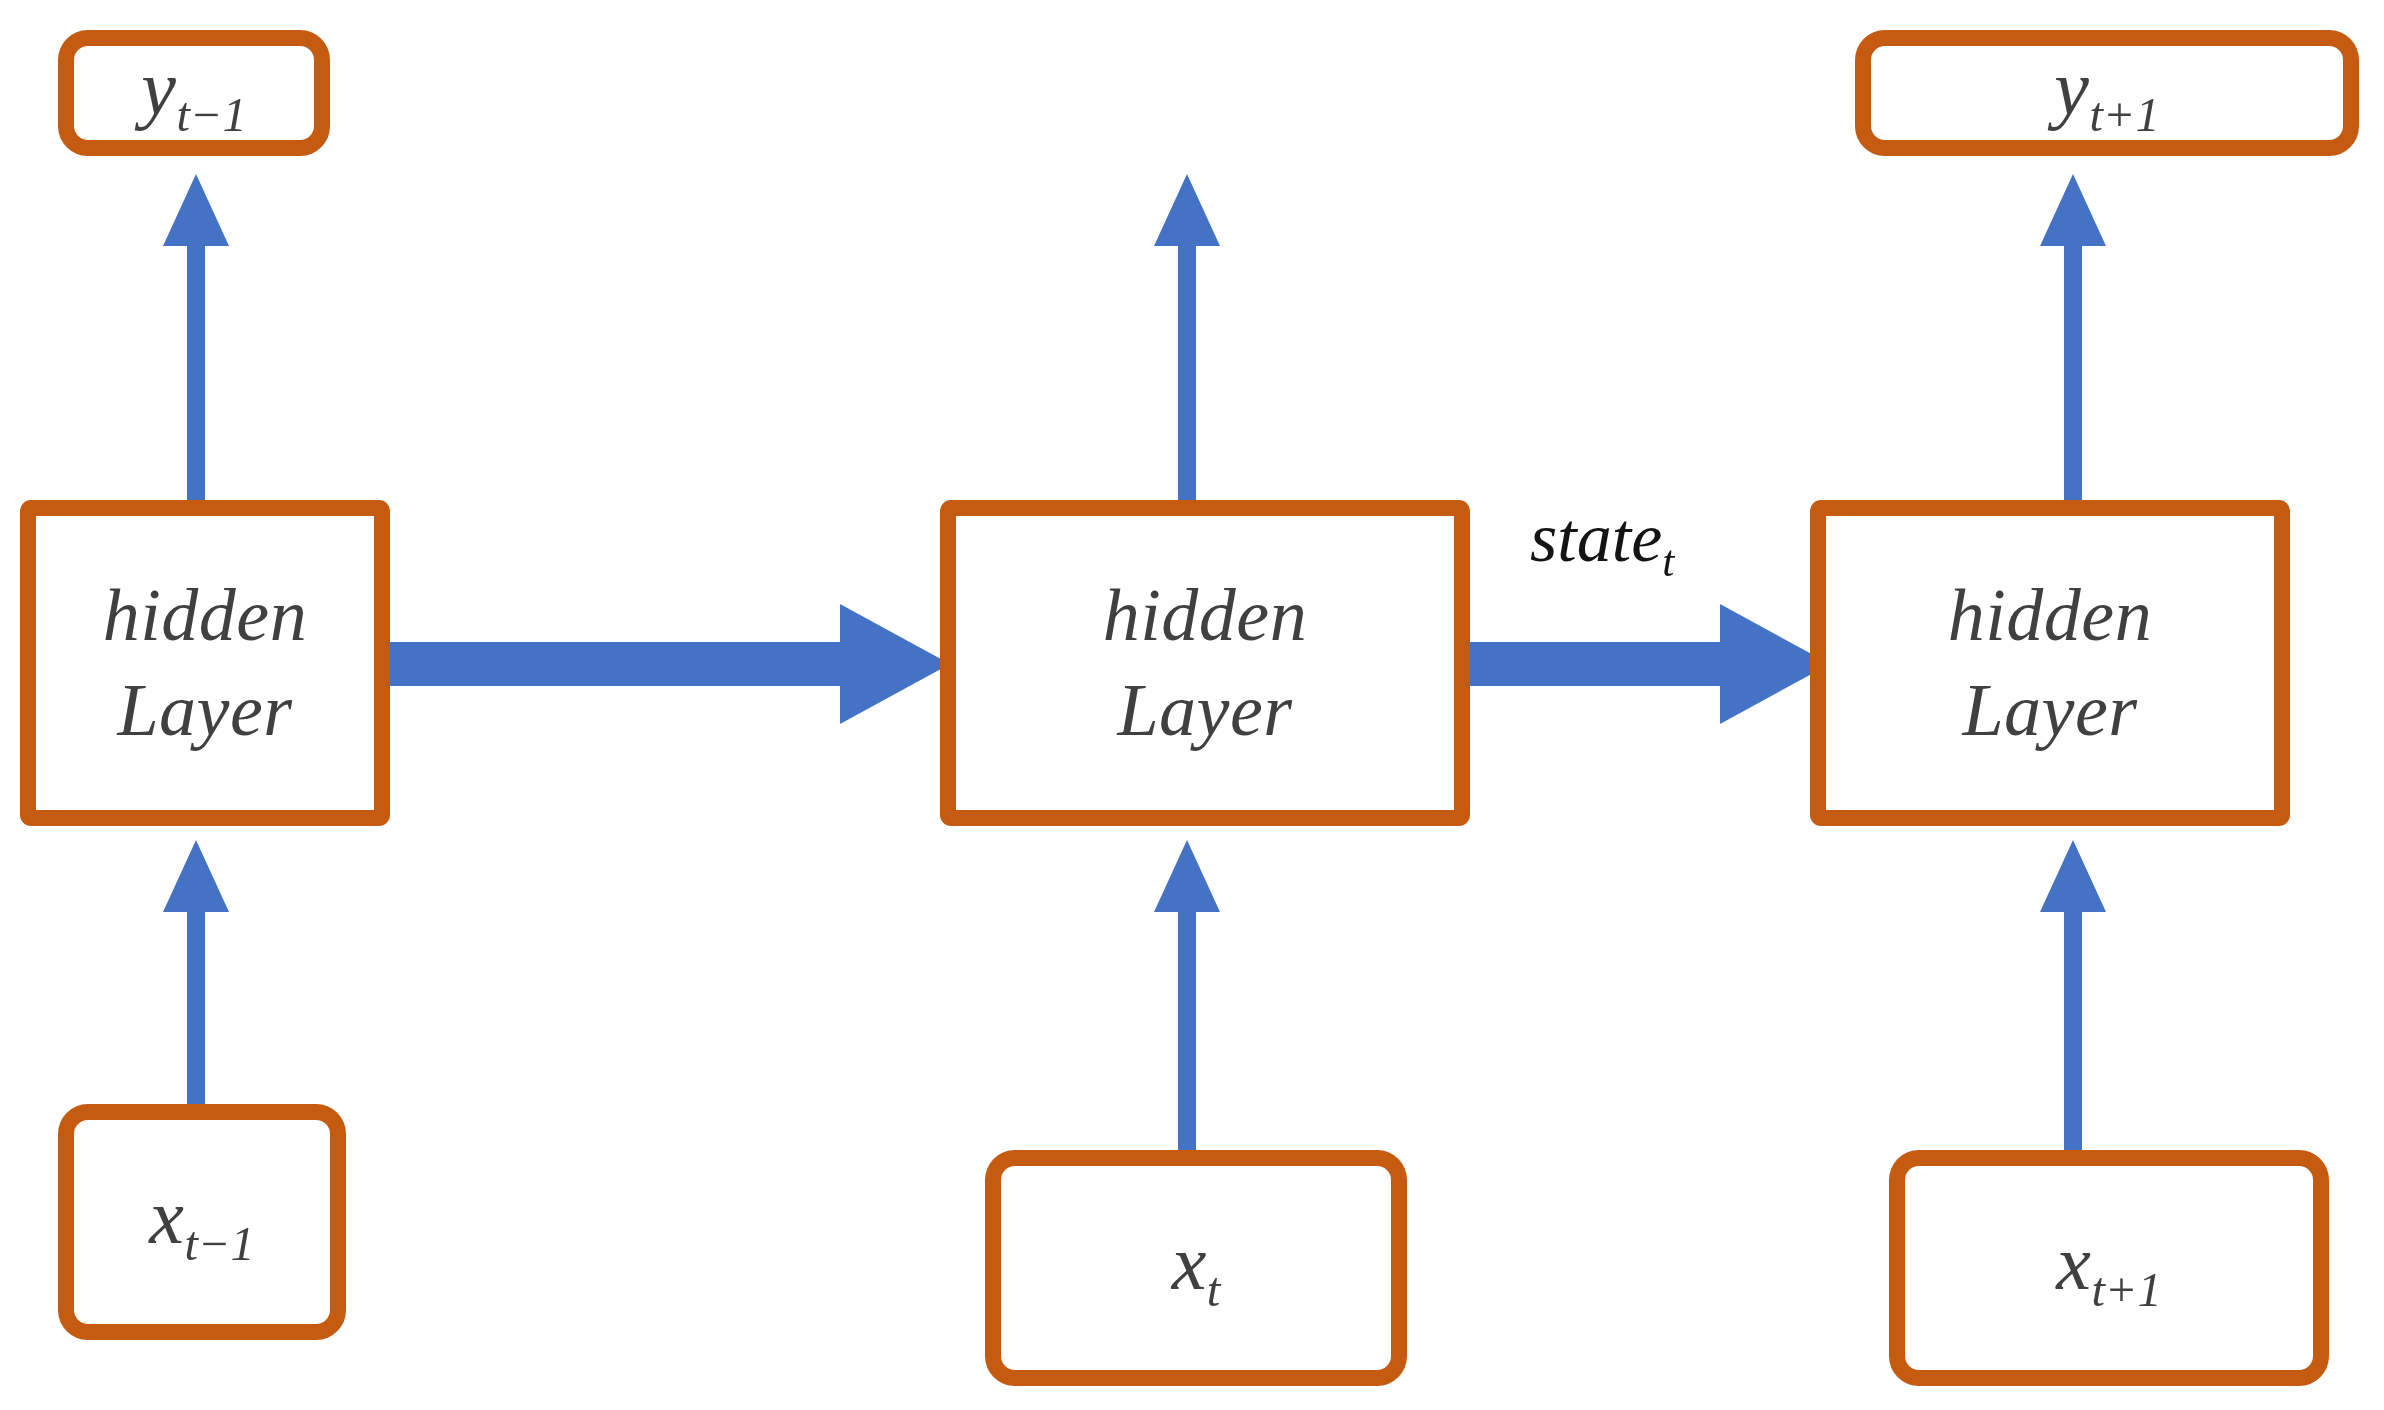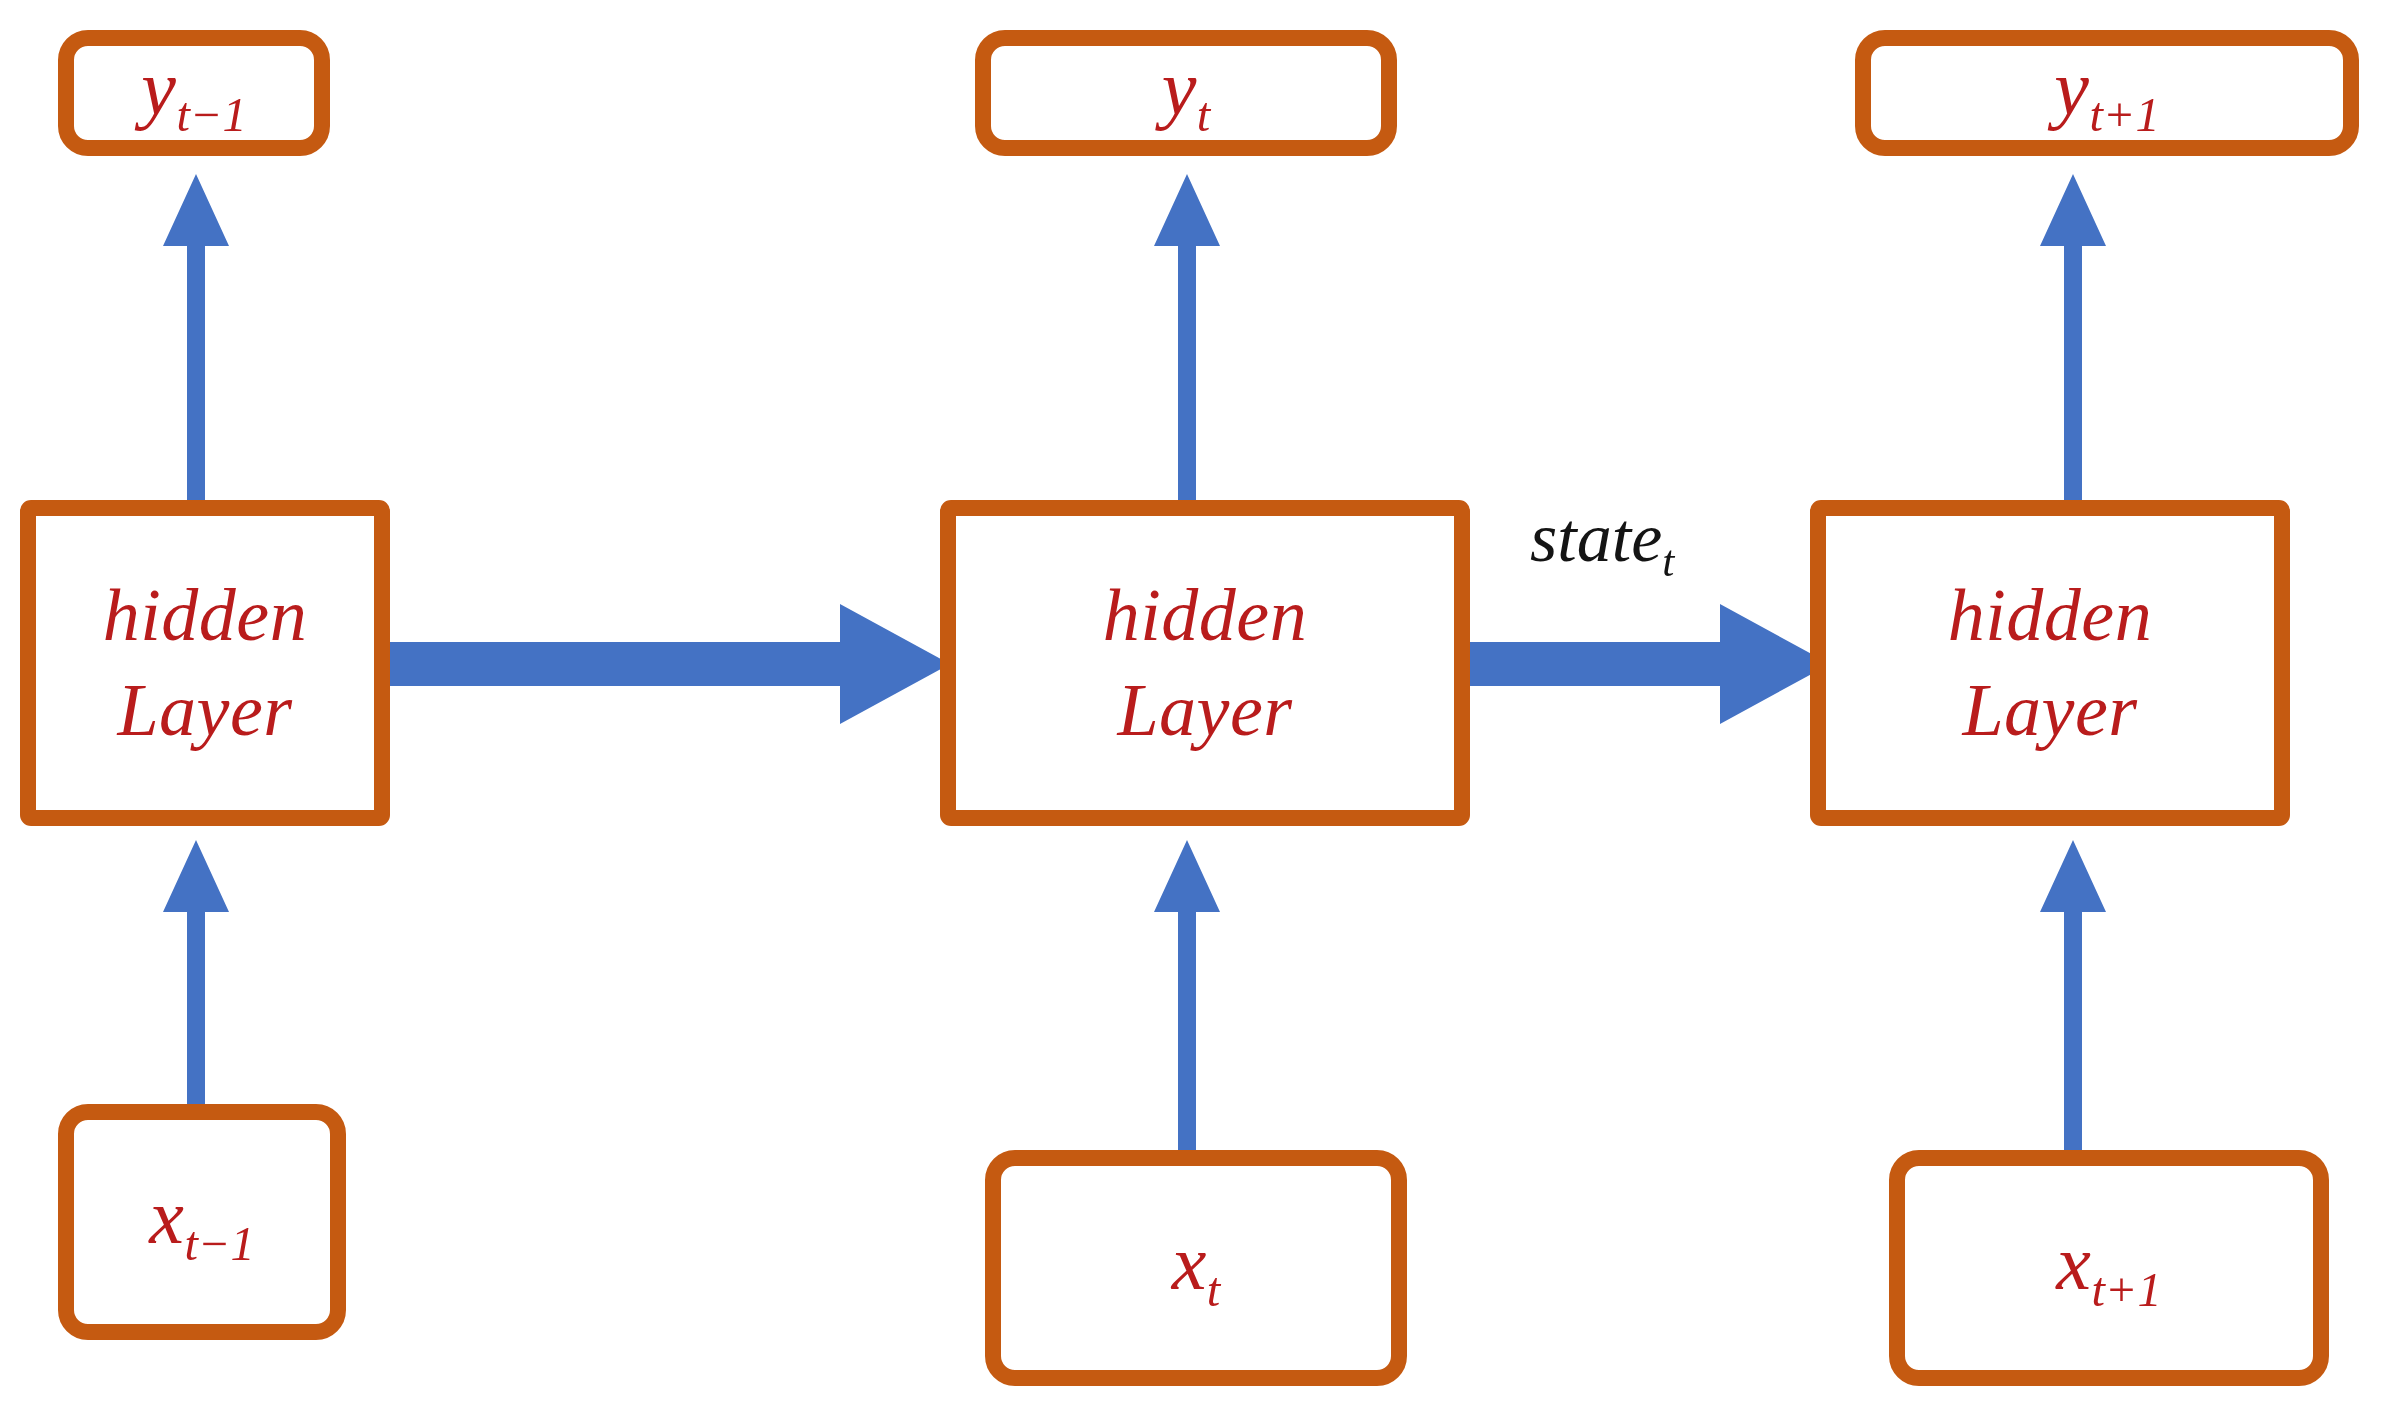--- a/index.html
+++ b/index.html
@@ -31,21 +31,21 @@
     align-items: center;
     justify-content: center;
     z-index: 5;
   }
   .node-box.io-box { border-radius: 30px; }
   .node-box.hidden-box { border-radius: 11px; }
 
   .math {
     font-family: "Liberation Serif", serif;
     font-style: italic;
-    color: #b91c1c;
+    color: #404040;
     line-height: 1.04;
     text-align: center;
     white-space: nowrap;
     letter-spacing: 0.5px;
   }
   .math .sub {
     font-size: 0.62em;
     font-style: italic;
     vertical-align: sub;
     letter-spacing: 0px;
@@ -114,25 +114,20 @@
       <span>x</span><span class="sub">t−1</span>
     </span>
   </div>
 
   <div class="arrow" style="left:366px; top:598px; width:588px; height:132px;">
     <svg width="588" height="132" viewBox="0 0 588 132">
       <polygon points="0,44 474,44 474,6 584,66 474,126 474,88 0,88" fill="#4472C4"></polygon>
     </svg>
   </div>
 
-  <div class="node-box io-box" style="left: 975px; top: 30px; width: 422px; height: 126px; --accent: #C55A11;">
-    <span class="math io-label">
-      <span>y</span><span class="sub">t</span>
-    </span>
-  </div>
 
   <div class="arrow" style="left:1148px; top:156px; width:78px; height:352px;">
     <svg width="78" height="352" viewBox="0 0 78 352">
       <polygon points="30,352 48,352 48,90 72,90 39,18 6,90 30,90" fill="#4472C4"></polygon>
     </svg>
   </div>
 
   <div class="node-box hidden-box" style="left: 940px; top: 500px; width: 530px; height: 326px; --accent: #C55A11;">
     <span class="math hidden-label">
       <span>hidden</span><br>

